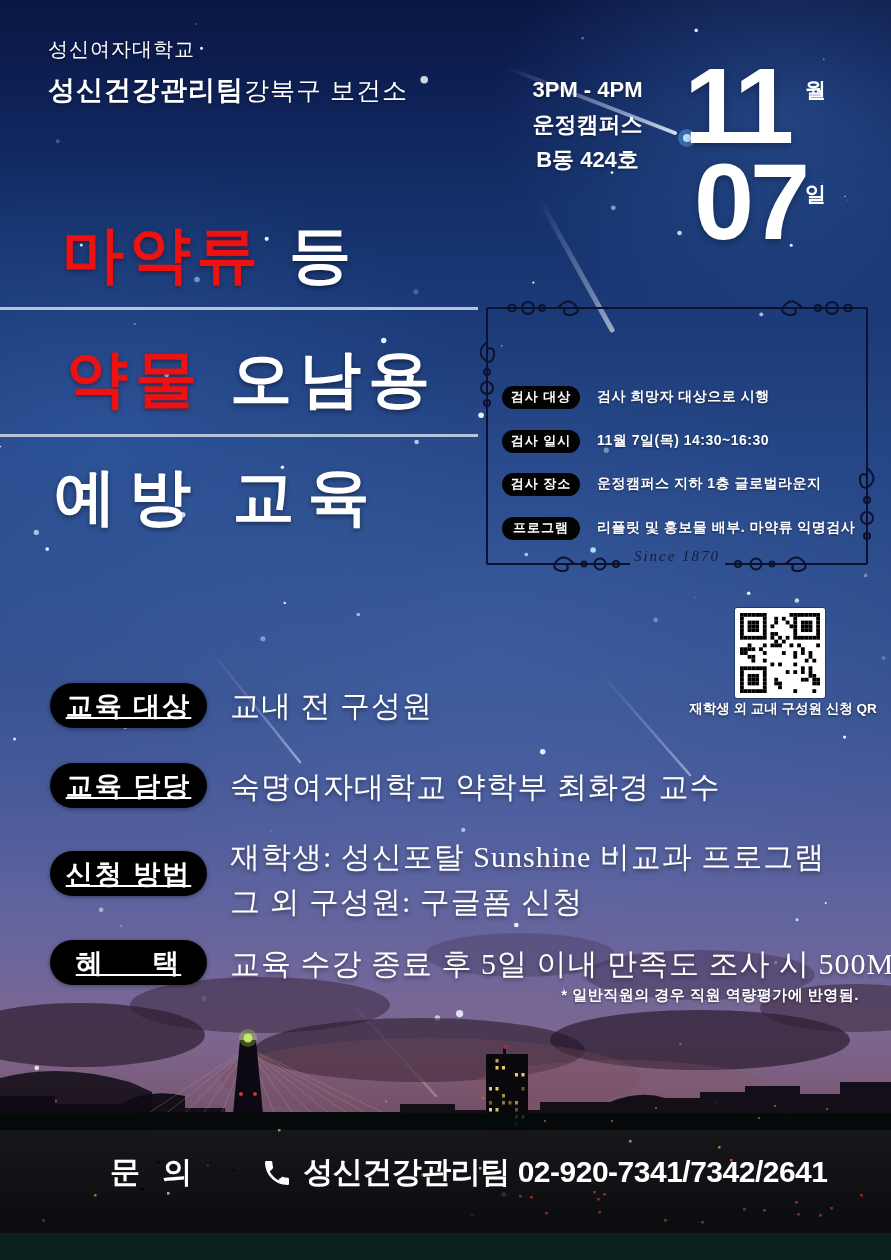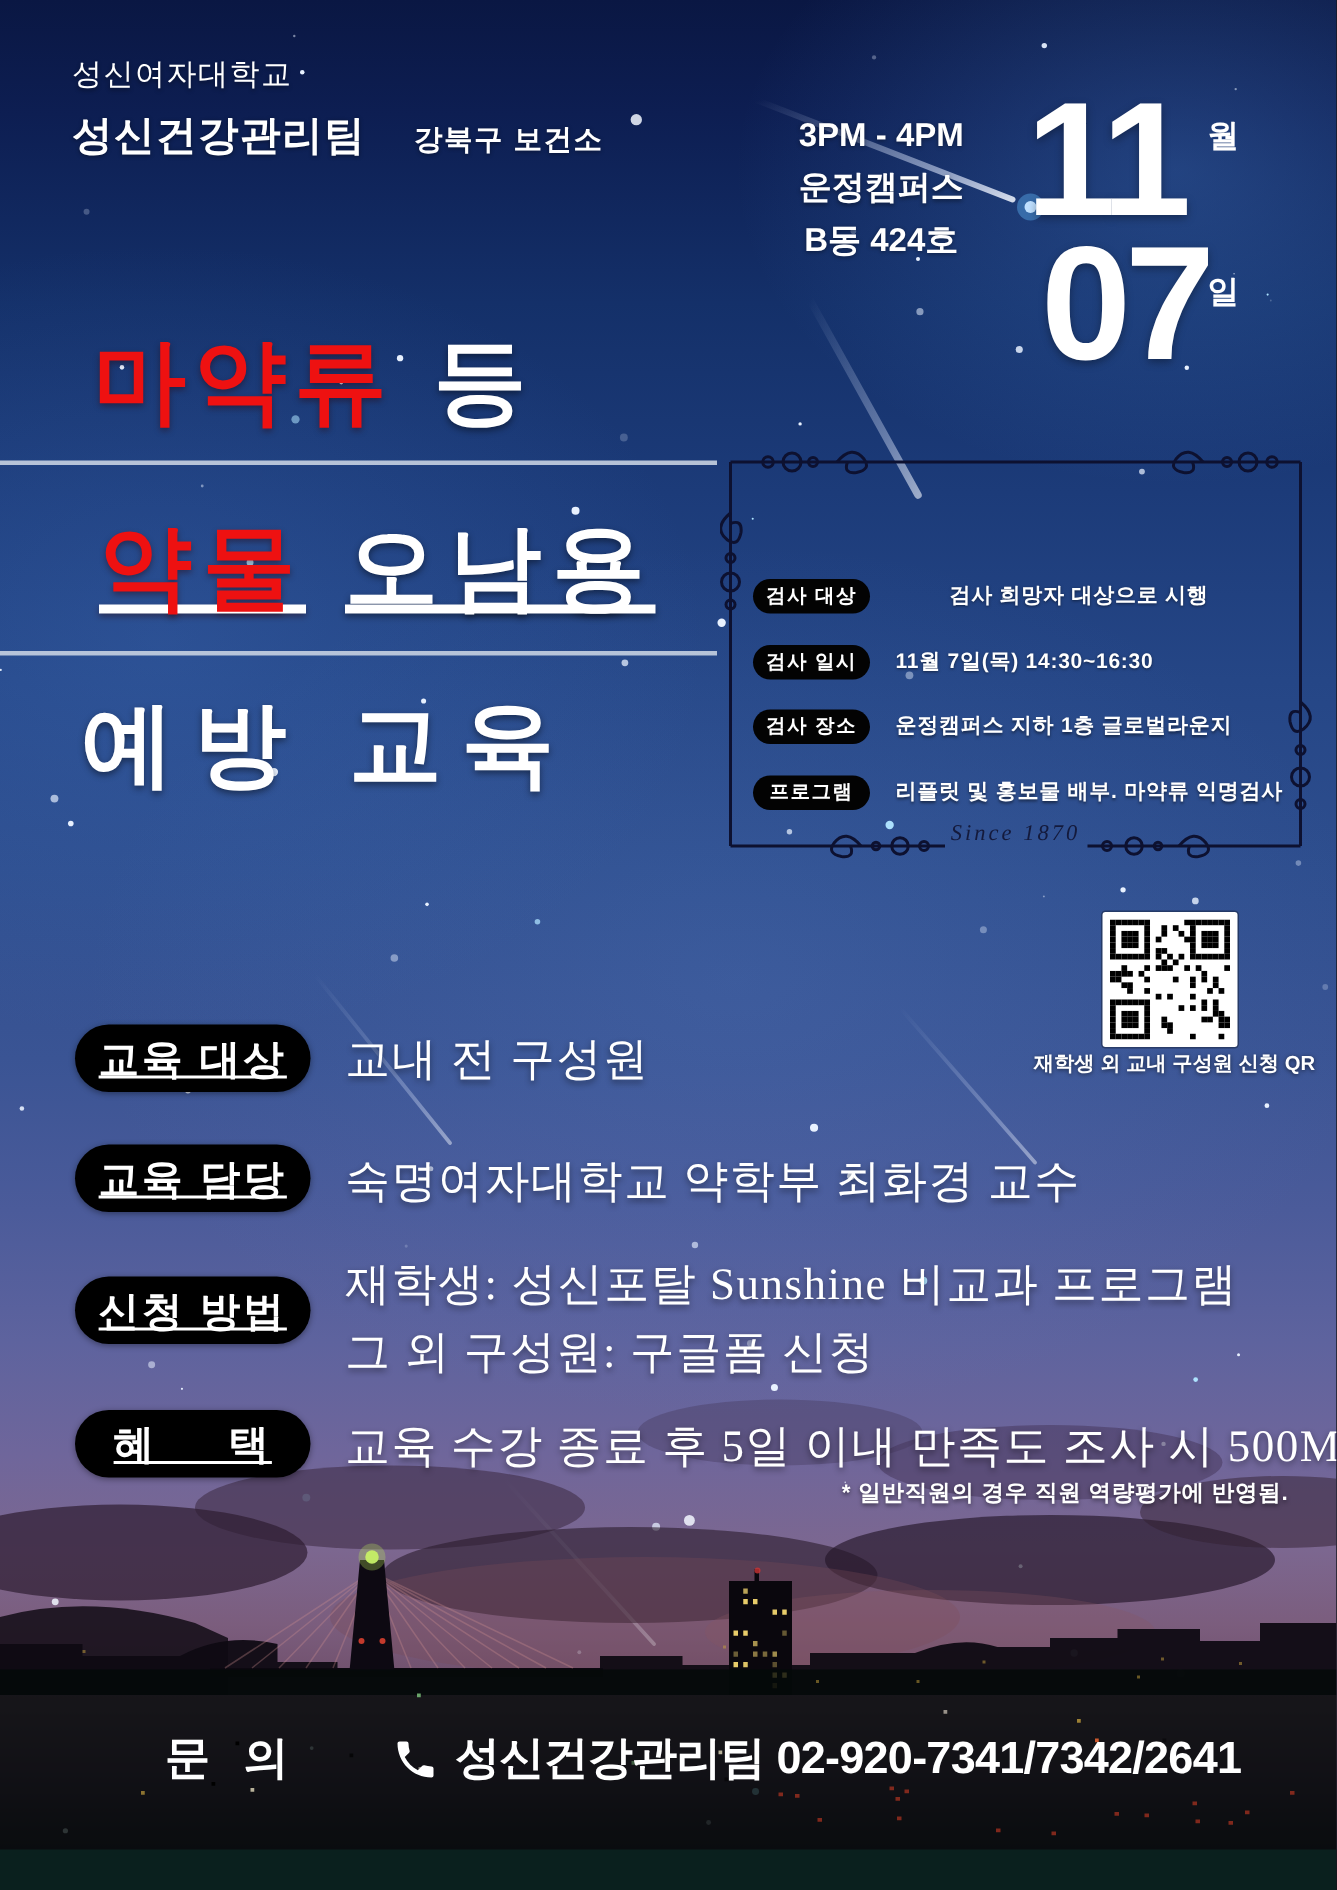--- a/index.html
+++ b/index.html
@@ -14,36 +14,36 @@
         #2e4e8e 46%,#3a5494 56%,#4b5b9a 64%,#5e639e 71%,#6f669b 77%,#7c6790 82%,
         #7b5d7d 86%,#6c4b66 90%,#503252 94%,#301e34 97%,#1a1220 100%);
   }
   .abs{position:absolute;}
   #bg-art{position:absolute;left:0;top:0;pointer-events:none;}
   
   .org{left:48px;top:36px;text-shadow:0 1px 3px rgba(0,0,0,.45);}
   .org .uni{font-size:20px;font-weight:400;letter-spacing:1px;}
   .org .row{margin-top:9px;display:flex;align-items:baseline;}
   .org .team{font-size:27px;font-weight:800;letter-spacing:1px;}
-  .org .partner{font-size:19px;font-weight:700;margin-left:32px;letter-spacing:1px;}
+  .org .partner{font-size:25px;font-weight:400;letter-spacing:1px;}
   .sched{left:505px;top:72px;width:165px;text-align:center;font-size:22px;font-weight:700;
          line-height:35px;text-shadow:0 1px 3px rgba(0,0,0,.45);}
   .bignum{font-weight:800;font-size:108px;line-height:1;letter-spacing:-4px;
           text-shadow:0 2px 6px rgba(0,0,0,.35);}
   .num-month{left:684px;top:52px;}
   .num-day{left:694px;top:148px;}
   .datelabel{font-size:21px;font-weight:800;letter-spacing:0;}
   .lab-month{left:805px;top:76px;}
   .lab-day{left:805px;top:180px;}
   
   .title-line{font-family:"Liberation Serif",serif;font-weight:700;color:#fff;
               font-size:62px;line-height:1;text-shadow:0 2px 5px rgba(0,0,0,.45);white-space:nowrap;}
   .title-line .red{color:#ee1111;text-shadow:0 2px 4px rgba(40,0,0,.4);}
   .t1{left:62px;top:224px;letter-spacing:5px;}
-  .t2{left:66px;top:348px;letter-spacing:7px;text-decoration:underline;}
+  .t2{left:66px;top:348px;letter-spacing:7px;}
   .t3{left:54px;top:466px;letter-spacing:13px;}
   .t1 .red,.t2 .red{margin-right:26px;}
   .rule{left:0;width:478px;height:3px;background:rgba(203,213,228,.88);}
   .rule1{top:307px;} .rule2{top:434px;}
   
   .exam-title{left:487px;top:328px;width:380px;text-align:center;white-space:nowrap;
     font-family:"Liberation Serif",serif;font-weight:700;font-size:19px;letter-spacing:1px;
     text-shadow:0 1px 2px rgba(0,0,0,.5);}
   .exam-title .red{color:#e81d1d;margin-right:8px;}
   .exam-row{left:502px;height:24px;display:flex;align-items:center;}
@@ -569,21 +569,21 @@
         <circle cx="136" cy="264" r="3"></circle>
       <circle cx="258" cy="264" r="3"></circle>
         <circle cx="276" cy="264" r="5.5"></circle>
         <circle cx="292" cy="264" r="2.5"></circle>
       <path d="M306,264 q10,-12 18,-2 q5,7 -5,9 q-9,1 -6,-7"></path>
       <path d="M94,264 q-10,-12 -18,-2 q-5,7 5,9 q9,1 6,-7"></path>
     </g>
   </svg>
 
 
-  <div class="abs exam-row" style="top:385px;gap:36px;">
+  <div class="abs exam-row" style="top:385px;">
     <span class="exam-pill">검사 대상</span>
     <span class="exam-val">검사 희망자 대상으로 시행</span>
   </div>
   <div class="abs exam-row" style="top:429px;">
     <span class="exam-pill">검사 일시</span>
     <span class="exam-val">11월 7일(목) 14:30~16:30</span>
   </div>
   <div class="abs exam-row" style="top:472px;">
     <span class="exam-pill">검사 장소</span>
     <span class="exam-val">운정캠퍼스 지하 1층 글로벌라운지</span>

